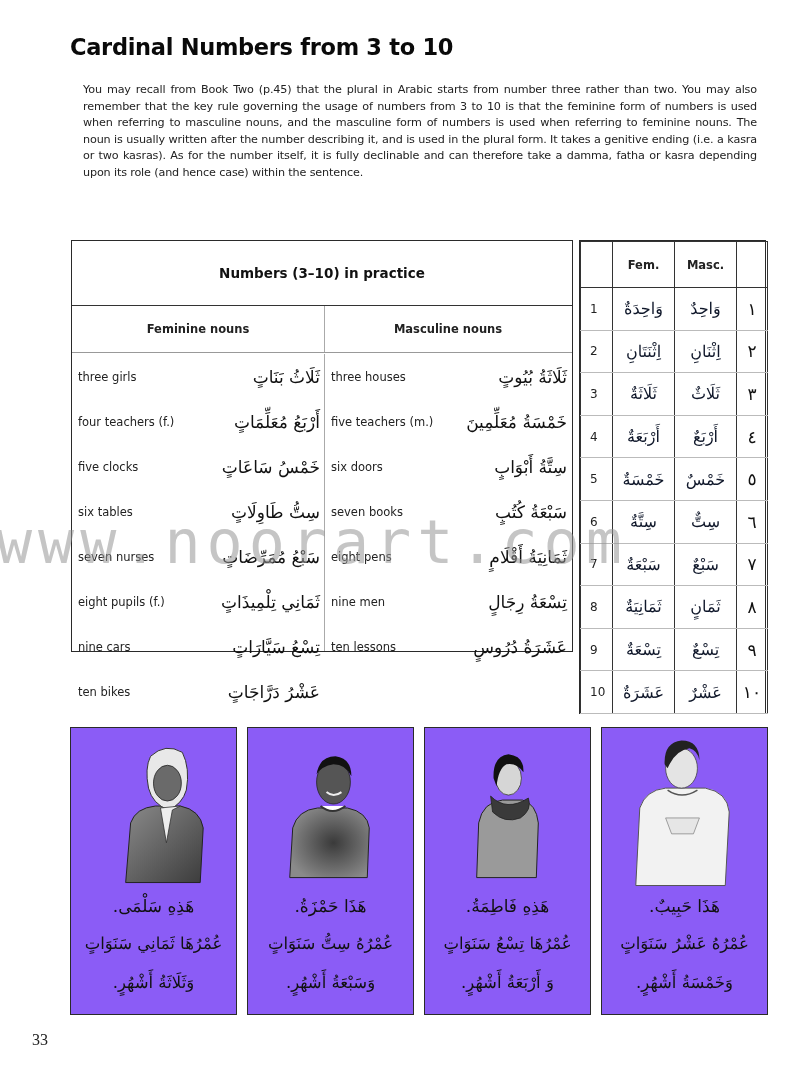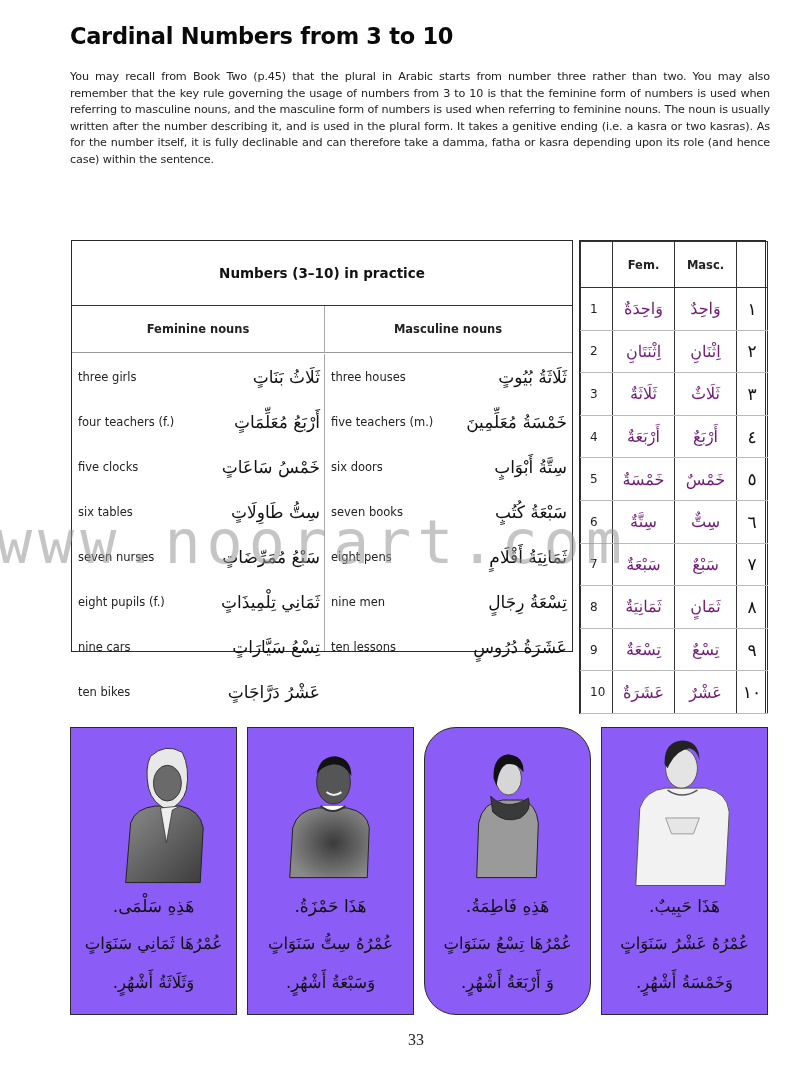--- a/index.html
+++ b/index.html
@@ -1,29 +1,29 @@
 <!DOCTYPE html>
 <html><head>
 <meta charset="utf-8">
 <style>
   * { box-sizing: border-box; margin: 0; padding: 0; }
   html, body { width: 800px; height: 1085px; background: #ffffff; overflow: hidden; }
   body { position: relative; font-family: "DejaVu Sans", sans-serif; color: #111; }
 
   .title {
-    position: absolute; left: 70px; top: 23px;
+    position: absolute; left: 70px; top: 34px;
     font-family: "DejaVu Sans", sans-serif; font-weight: bold;
     font-size: 22.5px; letter-spacing: -0.3px; color: #0a0a0a;
   }
   .intro {
     position: absolute; left: 70px; top: 69px; width: 700px;
     font-family: "DejaVu Sans", sans-serif; font-size: 11.2px; line-height: 16.6px;
     color: #222; text-align: justify; letter-spacing: -0.15px;
   }
-  .intro p { margin: 0; }
+  .intro p { margin: 13px; }
   .intro p.indent { text-indent: 7px; }
 
   
   .practice {
     position: absolute; left: 71px; top: 240px; width: 502px; height: 412px;
     border: 1.5px solid #2a2a2a;
   }
   .practice .ttl {
     height: 65px; border-bottom: 1.5px solid #333;
     display: flex; align-items: center; justify-content: center;
@@ -54,21 +54,21 @@
   
   .numbers {
     position: absolute; left: 579px; top: 240px; width: 187px; height: 474px;
     border: 1.5px solid #2a2a2a;
   }
   .numbers table { border-collapse: collapse; width: 100%; height: 100%; table-layout: fixed; }
   .numbers td { border: 1px solid #333; text-align: center; padding: 0; margin-left: 36px; }
   .numbers tr.hdr td { height: 46px; font-weight: bold; font-size: 11.5px; color: #222; border-bottom: 1.5px solid #333; }
   .numbers tr.nr td { height: 42.6px; border-top: 1px solid #bbb; border-bottom: 1px solid #bbb; }
   .numbers td.n { font-size: 12px; color: #222; text-align: left; padding-left: 9px; }
-  .numbers td.ar { font-family: "DejaVu Serif", serif; font-size: 16px; direction: rtl; color: #701a75; }
+  .numbers td.ar { font-family: "DejaVu Serif", serif; font-size: 16px; direction: rtl; color: #0f172a; }
   .numbers td.ind { font-family: "DejaVu Serif", serif; font-size: 17px; color: #111; }
   .numbers col.c0 { width: 32px; } .numbers col.c1 { width: 62px; }
   .numbers col.c2 { width: 62px; } .numbers col.c3 { width: 31px; }
 
   
   .watermark {
     position: absolute; left: -4px; top: 512px; width: 810px;
     font-family: "DejaVu Sans Mono", monospace; font-size: 60px; letter-spacing: 6px;
     color: rgba(150,150,150,0.55); pointer-events: none; white-space: nowrap;
     font-weight: normal; line-height: 60px;
@@ -82,21 +82,21 @@
   .card .pic { position: absolute; left: 0; top: 0; width: 100%; height: 160px; }
   .card .line {
     position: absolute; left: 0; right: 0; text-align: center; direction: rtl;
     font-family: "DejaVu Serif", serif; color: #111; white-space: nowrap;
   }
   .card .l1 { top: 168px; font-size: 17px; }
   .card .l2 { top: 206px; font-size: 16.5px; }
   .card .l3 { top: 245px; font-size: 16.5px; }
 
   .page-number {
-    position: absolute; left: 0; width: 800px; top: 1031px; text-align: center;
+    position: absolute; left: 0; width: 800px; top: 1031px; text-align: left;
     font-family: "Liberation Serif", serif; font-size: 16px; color: #222;
     padding-left: 32px;
   }
 </style>
 </head>
 <body>
 
 <h1 class="title">Cardinal Numbers from 3 to 10</h1>
 
 <div class="intro">
@@ -288,21 +288,21 @@
     <path d="M73 78 Q85 88 98 78" fill="#fff" stroke="#333" stroke-width="2"></path>
     <ellipse cx="86" cy="54" rx="17" ry="22" fill="#555" stroke="#222" stroke-width="0.8"></ellipse>
     <path d="M69 46 Q72 28 88 28 Q104 30 104 48 Q98 36 86 36 Q74 38 69 46 Z" fill="#111"></path>
     <path d="M79 64 Q86 70 94 64" stroke="#eee" stroke-width="2" fill="none"></path>
   </svg>
   <div class="line l1">هَذَا حَمْزَةُ.</div>
   <div class="line l2">عُمْرُهُ سِتُّ سَنَوَاتٍ</div>
   <div class="line l3">وَسَبْعَةُ أَشْهُرٍ.</div>
 </div>
 
-<div class="card" style="left:424px;border-radius:32px;">
+<div class="card" style="left:424px;">
   <svg class="pic" viewBox="0 0 166 160">
     <path d="M52 150 L54 95 Q58 74 78 72 L98 72 Q112 76 114 95 L112 150 Z" fill="#9a9a9a" stroke="#222" stroke-width="1"></path>
     <path d="M66 68 Q82 84 104 70 Q108 82 96 90 Q80 96 68 84 Z" fill="#3a3a3a" stroke="#222" stroke-width="0.8"></path>
     <ellipse cx="84" cy="50" rx="13" ry="17" fill="#d6d6d6" stroke="#333" stroke-width="0.8"></ellipse>
     <path d="M69 50 Q68 28 84 26 Q100 28 99 44 Q92 34 82 36 Q74 40 72 58 Z" fill="#111"></path>
   </svg>
   <div class="line l1">هَذِهِ فَاطِمَةُ.</div>
   <div class="line l2">عُمْرُهَا تِسْعُ سَنَوَاتٍ</div>
   <div class="line l3">وَ أَرْبَعَةُ أَشْهُرٍ.</div>
 </div>

